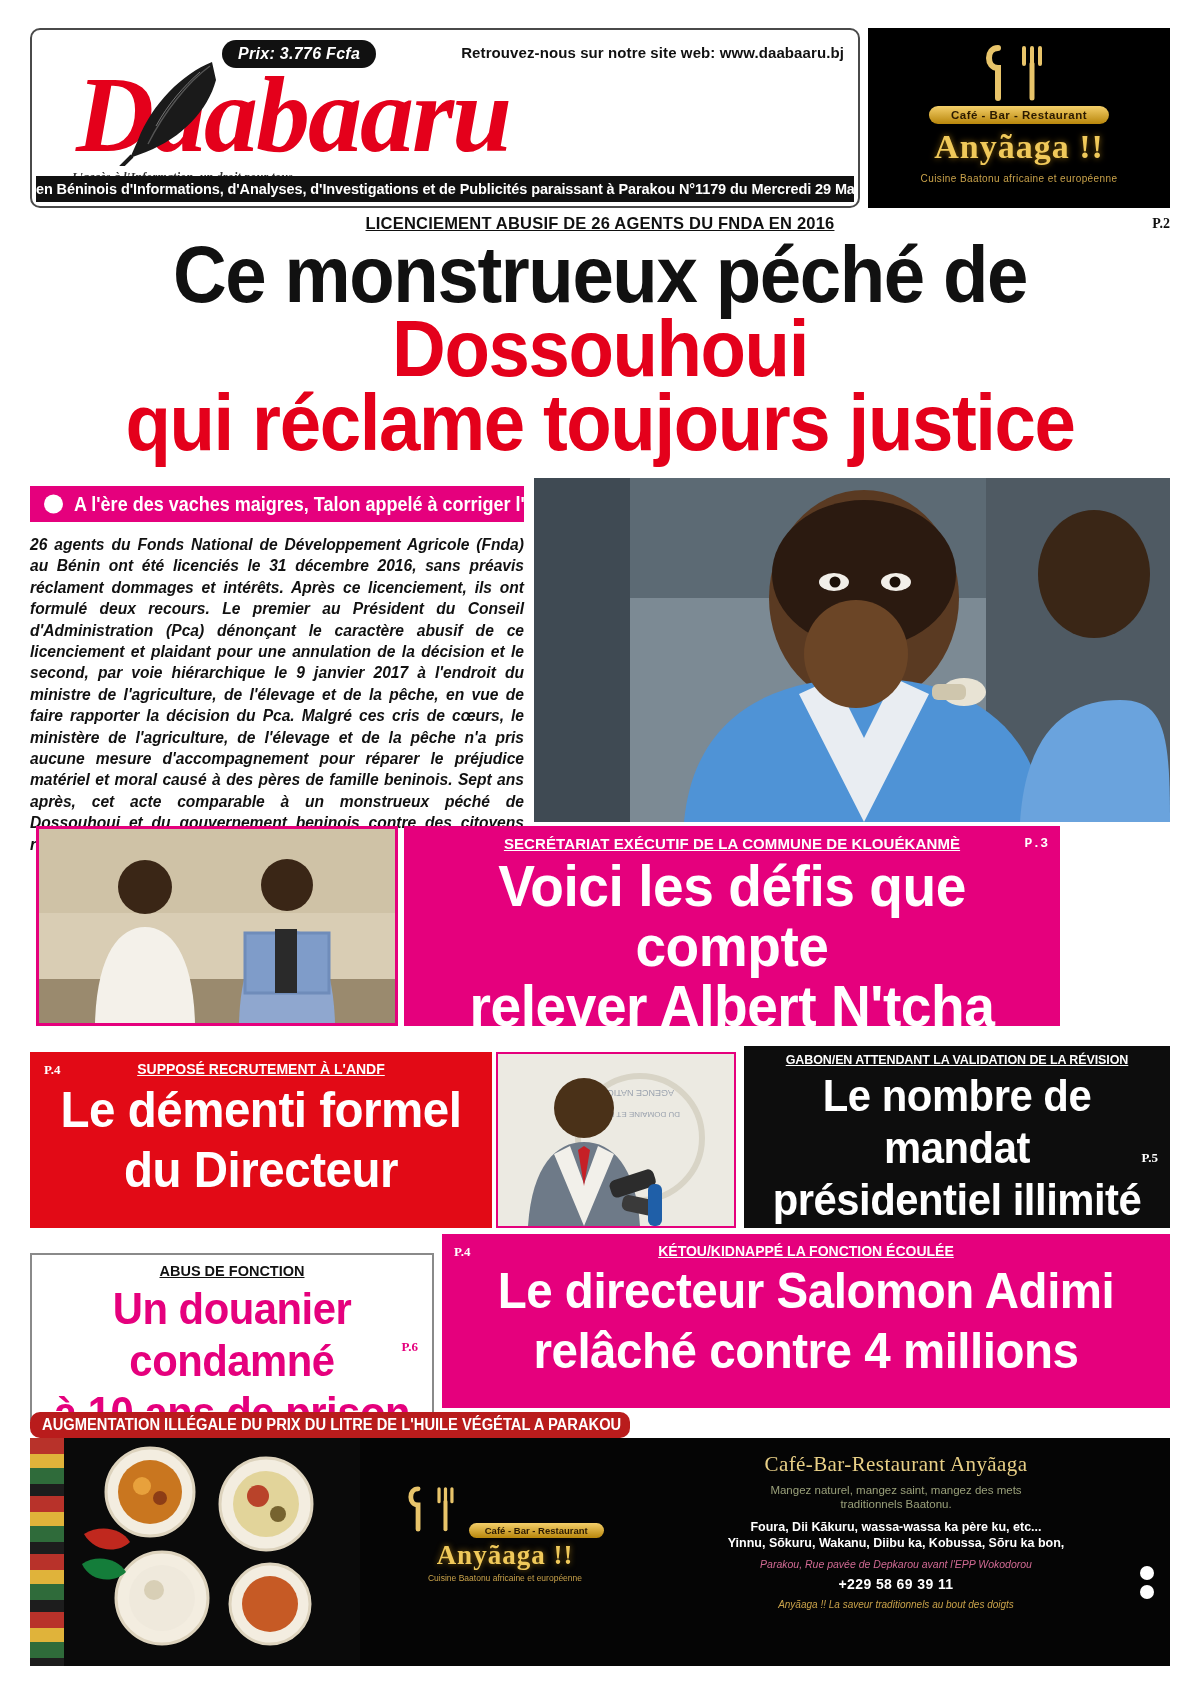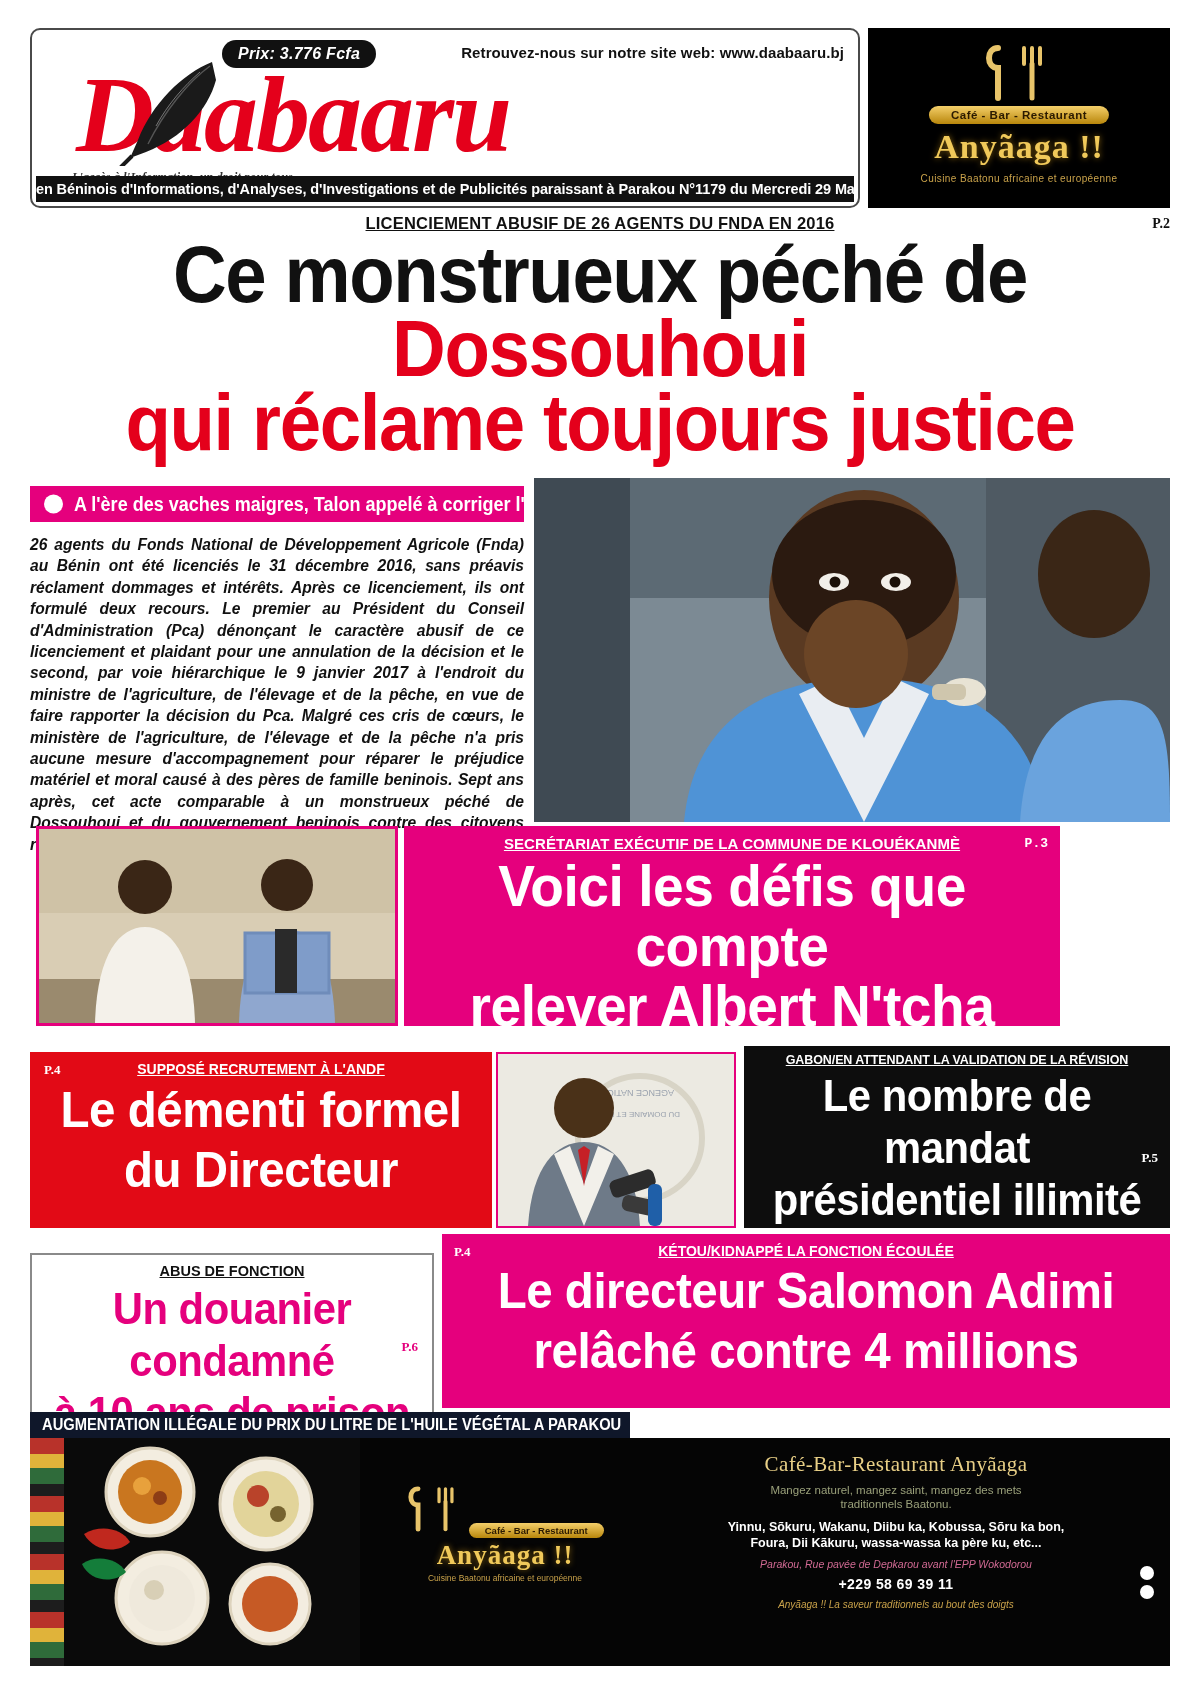--- a/index.html
+++ b/index.html
@@ -109,21 +109,21 @@
   
   .s6-box{position:absolute;left:442px;top:1234px;width:728px;height:174px;background:#e5007d;overflow:hidden;}
   .s6-page{position:absolute;left:12px;top:10px;color:#fff;font-size:13px;font-weight:bold;font-family:"Liberation Serif",serif;}
   .s6-kicker{position:absolute;left:0;right:0;top:9px;text-align:center;color:#fff;font-size:14px;
     font-weight:bold;text-decoration:underline;}
   .s6-head{position:absolute;left:0;right:0;top:27px;text-align:center;color:#fff;
     font-family:"Liberation Sans Narrow","Liberation Sans",sans-serif;font-weight:bold;
     font-size:50px;line-height:60px;letter-spacing:-.5px;transform:scaleX(.95);transform-origin:center top;}
 
   
-  .redstrip{position:absolute;left:30px;top:1412px;width:600px;height:26px;background:#0f172a;overflow:hidden;}
+  .redstrip{position:absolute;left:30px;top:1412px;width:600px;height:26px;background:#b91c1c;overflow:hidden;border-radius:10px;}
   .redstrip .t{position:absolute;left:12px;top:50%;transform:translateY(-50%) scaleX(.92);
     transform-origin:left center;color:#fff;font-weight:bold;font-size:16px;white-space:nowrap;
     font-family:"Liberation Sans Narrow","Liberation Sans",sans-serif;}
 
   
   .bottom-ad{position:absolute;left:30px;top:1438px;width:1140px;height:228px;background:#050505;overflow:hidden;}
   .ba-left{position:absolute;left:0;top:0;width:330px;height:228px;overflow:hidden;}
   .ba-stripe{position:absolute;left:0;top:0;width:34px;height:228px;
     background:repeating-linear-gradient(180deg,#b8322a 0 16px,#e0b33a 16px 30px,#2f6b3a 30px 46px,#1d1d1d 46px 58px);}
   .ba-logo{position:absolute;left:360px;top:46px;width:230px;text-align:center;}
@@ -333,22 +333,22 @@
 
     <svg class="ba-leaf" width="0" height="0"></svg>
 
     <div class="ba-right">
       <div class="ba-title">Café-Bar-Restaurant Anyãaga</div>
       <div class="ba-slog">
         <div>Mangez naturel, mangez saint, mangez des mets</div>
         <div>traditionnels Baatonu.</div>
       </div>
       <div class="ba-menu">
+        <div>Foura, Dii Kãkuru, wassa-wassa ka père ku, etc...</div>
         <div>Yinnu, Sõkuru, Wakanu, Diibu ka, Kobussa, Sõru ka bon,</div>
-        <div>Foura, Dii Kãkuru, wassa-wassa ka père ku, etc...</div>
       </div>
       <div class="ba-addr">Parakou, Rue pavée de Depkarou avant l'EPP Wokodorou</div>
       <div class="ba-phone">+229 58 69 39 11</div>
       <div class="ba-foot">Anyãaga !! La saveur traditionnels au bout des doigts</div>
     </div>
 
     <div class="ba-icons">
       <div></div>
       <div></div>
     </div>

